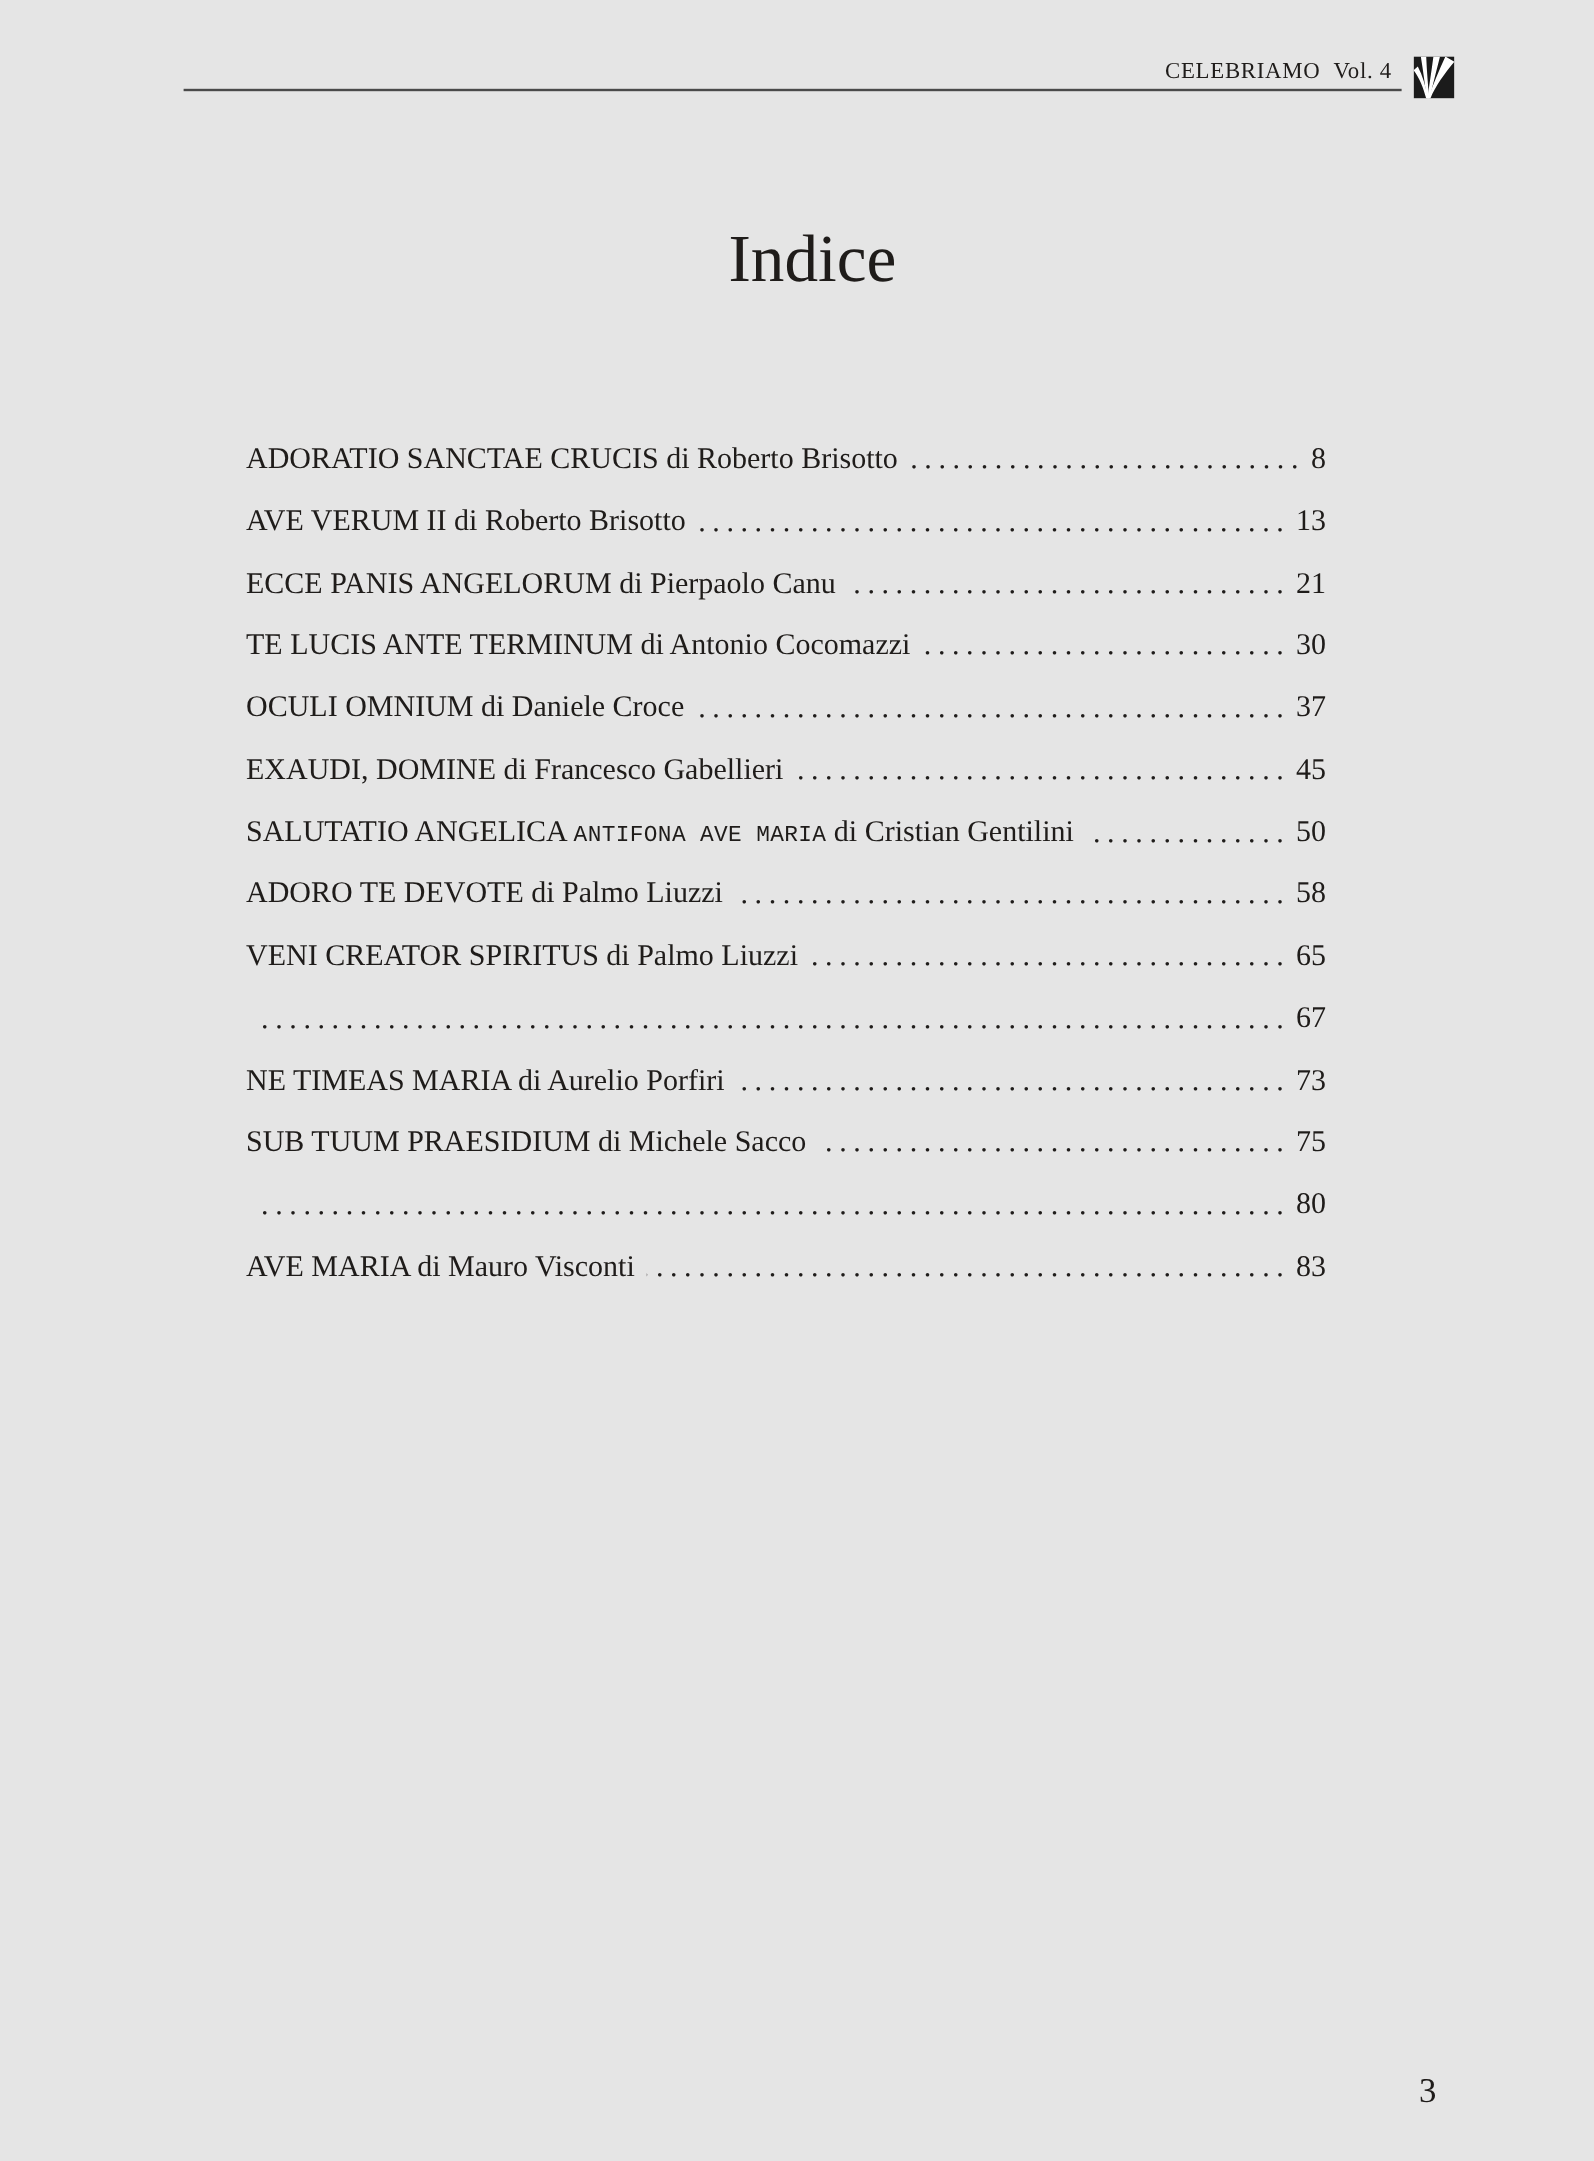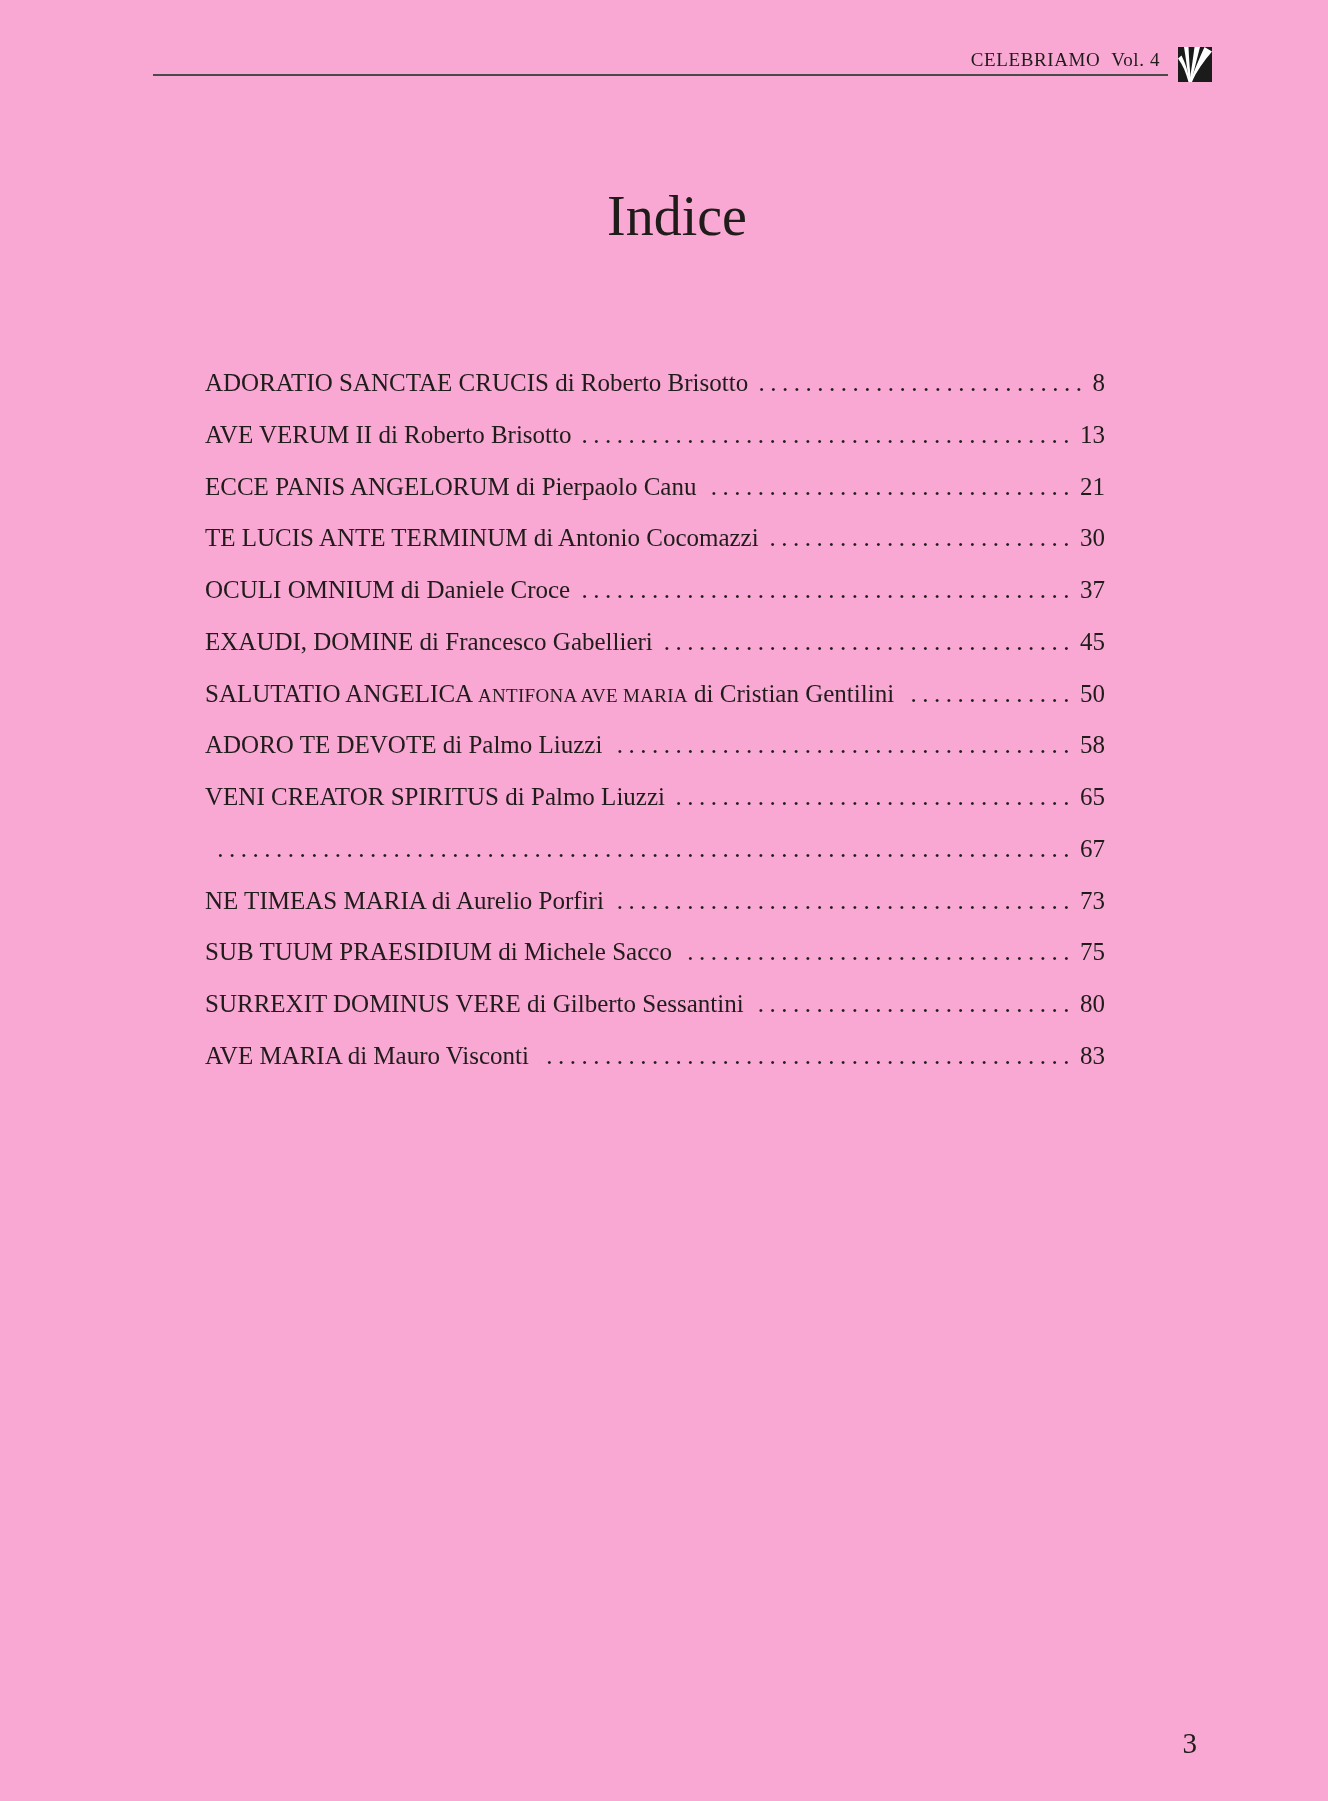--- a/index.html
+++ b/index.html
@@ -1,20 +1,20 @@
 <!DOCTYPE html>
 <html><head>
 <meta charset="utf-8">
 <style>
   html,body { margin:0; padding:0; background:#8a8a8a; }
   .page {
     position:relative;
     width:1328px; height:1801px;
     margin:0 auto;
-    background:#f9a8d4;
+    background:#e5e5e5;
     font-family:"Liberation Serif", serif;
     color:#1f1c1a;
     overflow:hidden;
   }
 
   
   .header {
     position:absolute; top:49px; right:168px;
     font-size:19px; letter-spacing:0.6px; white-space:nowrap;
   }
@@ -34,21 +34,21 @@
 
   
   .toc {
     position:absolute; top:357px; left:205px; width:900px;
     font-size:25px;
   }
   .toc-row {
     display:flex; height:51.76px; line-height:51.76px; white-space:nowrap;
   }
   .toc-label { flex:0 0 auto; }
-  .toc-label .subcaps { font-size:19px; letter-spacing:0.3px; }
+  .toc-label .subcaps { font-size:19px; letter-spacing:0.3px;font-family:Liberation Mono, monospace; }
   .toc-dots {
     flex:1 1 auto; min-width:0; overflow:hidden;
     direction:rtl; margin:0 5px 0 10px;
   }
   .toc-dots::before {
     content:"..........................................................................................";
     letter-spacing:5.5px;
   }
   .toc-page { flex:0 0 auto; text-align:right; }
 
@@ -176,23 +176,20 @@
 
     <div class="toc-row">
       <span class="toc-label">
         <span class="caps">SUB TUUM PRAESIDIUM</span> <span class="subcaps"></span> <span class="author">di Michele Sacco</span>
       </span>
       <span class="toc-dots"></span>
       <span class="toc-page">75</span>
     </div>
 
     <div class="toc-row">
-      <span class="toc-label">
-        <span class="caps">SURREXIT DOMINUS VERE</span> <span class="subcaps"></span> <span class="author">di Gilberto Sessantini</span>
-      </span>
       <span class="toc-dots"></span>
       <span class="toc-page">80</span>
     </div>
 
     <div class="toc-row">
       <span class="toc-label">
         <span class="caps">AVE MARIA</span> <span class="subcaps"></span> <span class="author">di Mauro Visconti</span>
       </span>
       <span class="toc-dots"></span>
       <span class="toc-page">83</span>

